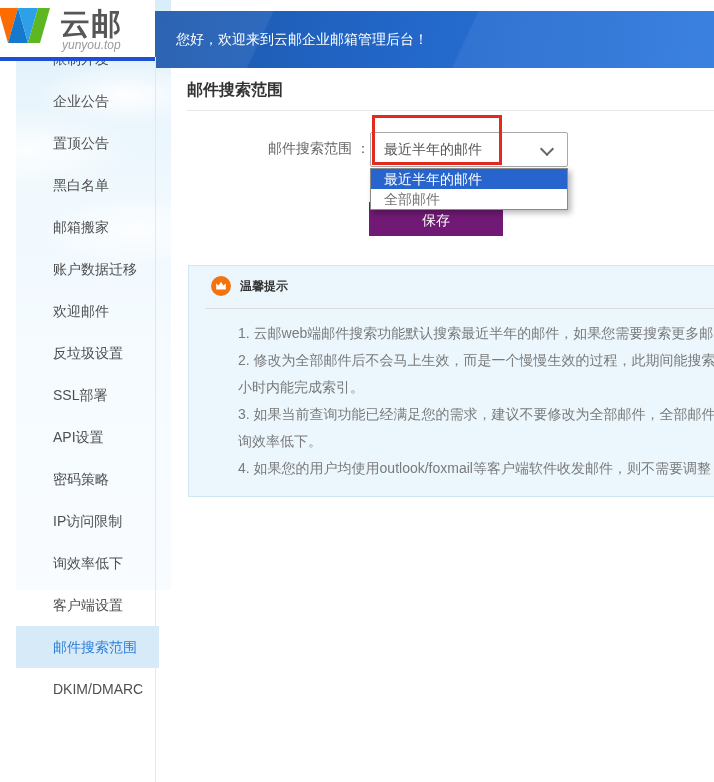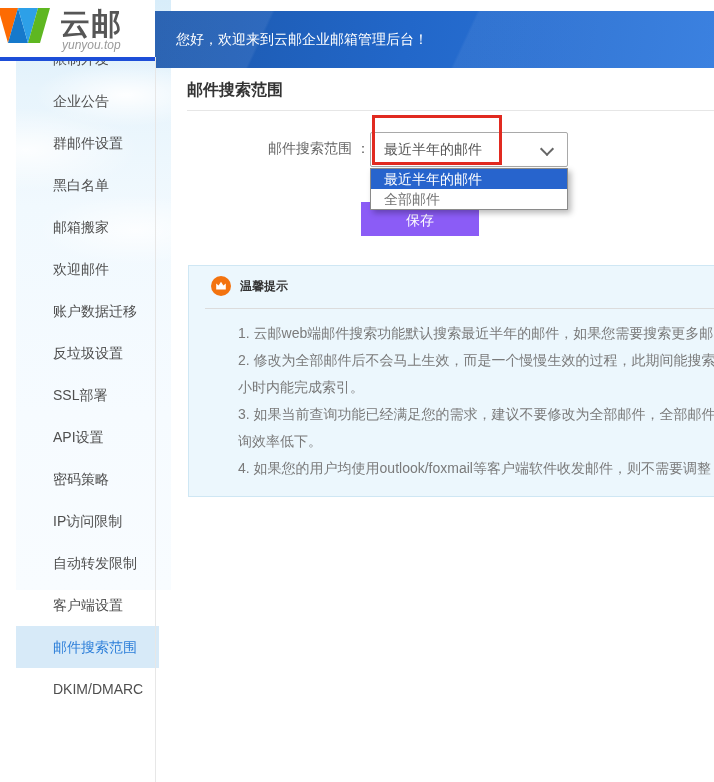--- a/index.html
+++ b/index.html
@@ -62,53 +62,53 @@
     border:3px solid #e12a20;z-index:5;pointer-events:none;
   }
   .dropdown{
     position:absolute;left:370px;top:168px;width:198px;box-sizing:border-box;
     background:#fff;border:1px solid #8a8a8a;z-index:7;
     box-shadow:3px 3px 6px rgba(0,0,0,.28);
   }
   .dd-option{height:20px;line-height:20px;padding-left:13px;font-size:14px;color:#737373;cursor:pointer;white-space:nowrap;}
   .dd-option.highlight{background:#2764cd;color:#ffffff;}
   .save-btn{
-    position:absolute;left:361px;top:202px;width:118px;height:34px;z-index:1;
-    background:#8b5cf6;color:#ffffff;font-size:14px;text-align:center;line-height:34px;
+    position:absolute;left:369px;top:202px;width:134px;height:34px;z-index:1;
+    background:#701a75;color:#ffffff;font-size:14px;text-align:center;line-height:34px;
     border:none;cursor:pointer;
   }
   
   .tips-panel{
     position:absolute;left:188px;top:265px;width:1000px;height:232px;box-sizing:border-box;
     background:#ecf7fd;border:1px solid #cfe7f4;
   }
   .tips-icon{position:absolute;left:211px;top:276px;z-index:2;}
   .tips-title{position:absolute;left:240px;top:278px;font-size:12px;font-weight:bold;color:#333;white-space:nowrap;}
   .tips-rule{position:absolute;left:205px;top:308px;width:960px;height:1px;background:#dcdcdc;}
   .tips-lines{position:absolute;left:238px;top:320px;font-size:14px;color:#7a7a7a;line-height:27px;}
   .tip-line{white-space:nowrap;}
 </style>
 </head>
 <body>
 
 <div class="sidebar">
   <div class="side-items">
     <div class="side-item">限制外发</div>
     <div class="side-item">企业公告</div>
-    <div class="side-item">群邮件设置</div>
+    <div class="side-item">置顶公告</div>
     <div class="side-item">黑白名单</div>
     <div class="side-item">邮箱搬家</div>
+    <div class="side-item">账户数据迁移</div>
     <div class="side-item">欢迎邮件</div>
-    <div class="side-item">账户数据迁移</div>
     <div class="side-item">反垃圾设置</div>
     <div class="side-item">SSL部署</div>
     <div class="side-item">API设置</div>
     <div class="side-item">密码策略</div>
     <div class="side-item">IP访问限制</div>
-    <div class="side-item">自动转发限制</div>
+    <div class="side-item">询效率低下</div>
     <div class="side-item">客户端设置</div>
     <div class="side-item active">邮件搜索范围</div>
     <div class="side-item">DKIM/DMARC</div>
   </div>
 </div>
 
 <div class="logo-box">
   <svg class="logo-mark" width="56" height="42" viewBox="0 0 56 42">
     <polygon points="0,2 20,2 10,37" fill="#fd6b03"></polygon>
     <polygon points="10,37 20,2 30,37" fill="#1679cb"></polygon>

